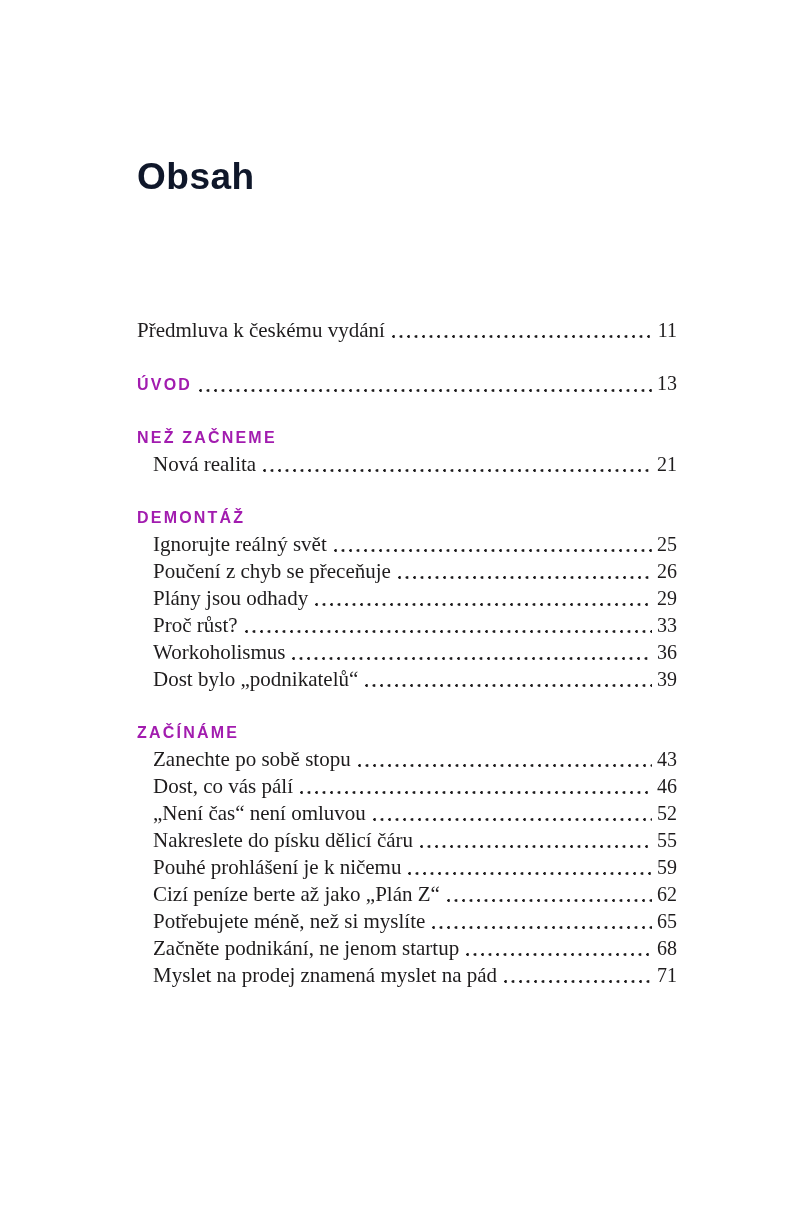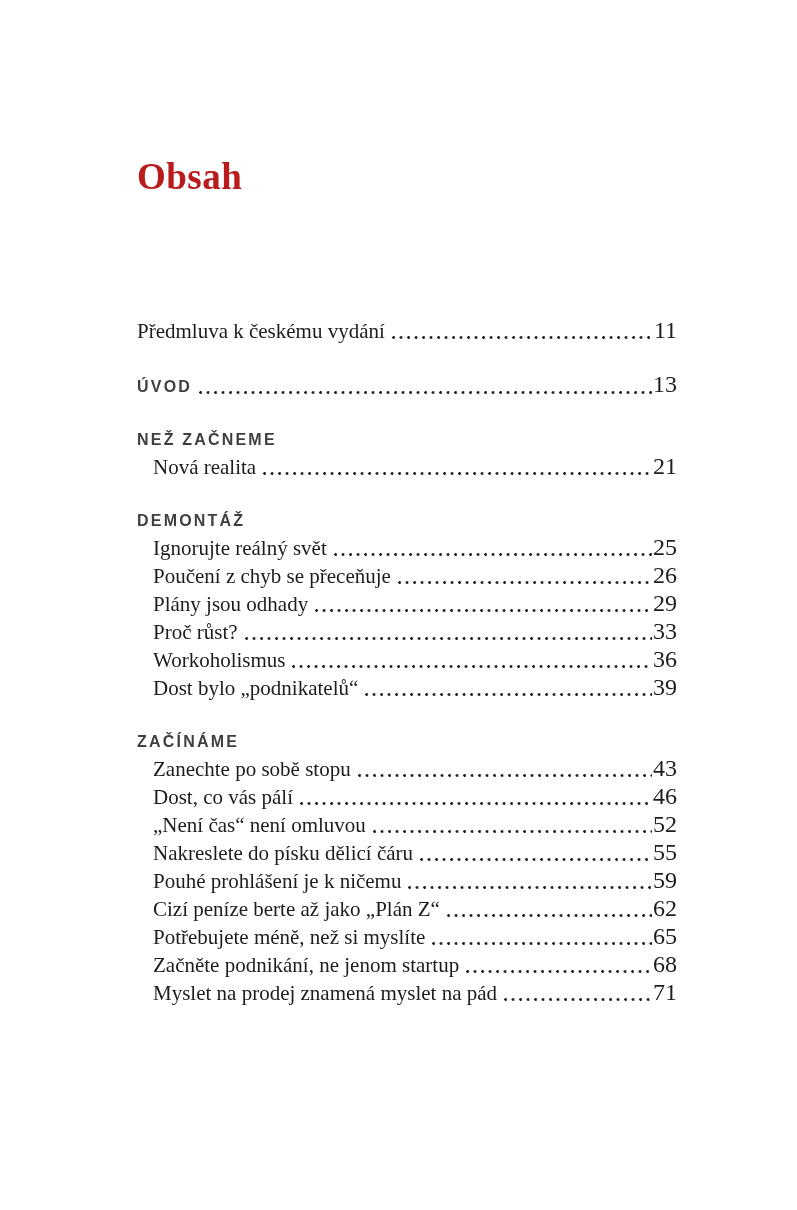--- a/index.html
+++ b/index.html
@@ -7,43 +7,43 @@
   html, body { background: #ffffff; }
   body {
     width: 797px; height: 1210px; overflow: hidden;
     font-family: "Liberation Serif", serif;
     color: #1e1c1d;
     -webkit-font-smoothing: antialiased;
   }
   .page { padding: 156px 120px 0 137px; }
 
   .page-title {
-    font-family: Liberation Serif, serif;
+    font-family: Liberation Sans, sans-serif;
     font-weight: 700;
     font-size: 37px;
     line-height: 42px;
     letter-spacing: 0.5px;
-    color: #b91c1c;
+    color: #0f172a;
     margin-bottom: 119px;
   }
 
   .row {
     display: flex;
     align-items: baseline;
     line-height: 27px;
     font-size: 21px;
   }
   .row.indent { padding-left: 16px; }
 
   .caps {
     font-family: "Liberation Sans", sans-serif;
     font-weight: 700;
     font-size: 16px;
     letter-spacing: 2.2px;
-    color: #404040;
+    color: #a21caf;
   }
   .heading-row { margin-top: 26px; }
 
   .label { white-space: nowrap; text-align: center; }
 
   .leader {
     flex: 1 1 auto;
     align-self: flex-end;
     height: 3px;
     margin: 0 1px 6px 7px;
@@ -51,21 +51,21 @@
     background-size: 7.5px 3px;
     background-repeat: repeat-x;
     background-position: 0 0;
     min-width: 20px;
   }
 
   .pagenum {
     min-width: 24px;
     text-align: right;
     white-space: nowrap;
-    font-size: 24px;
+    font-size: 20px;
     color: #1e1c1d;
   }
 </style>
 </head>
 <body>
 
 <div class="page">
 
   <h1 class="page-title">Obsah</h1>
 

